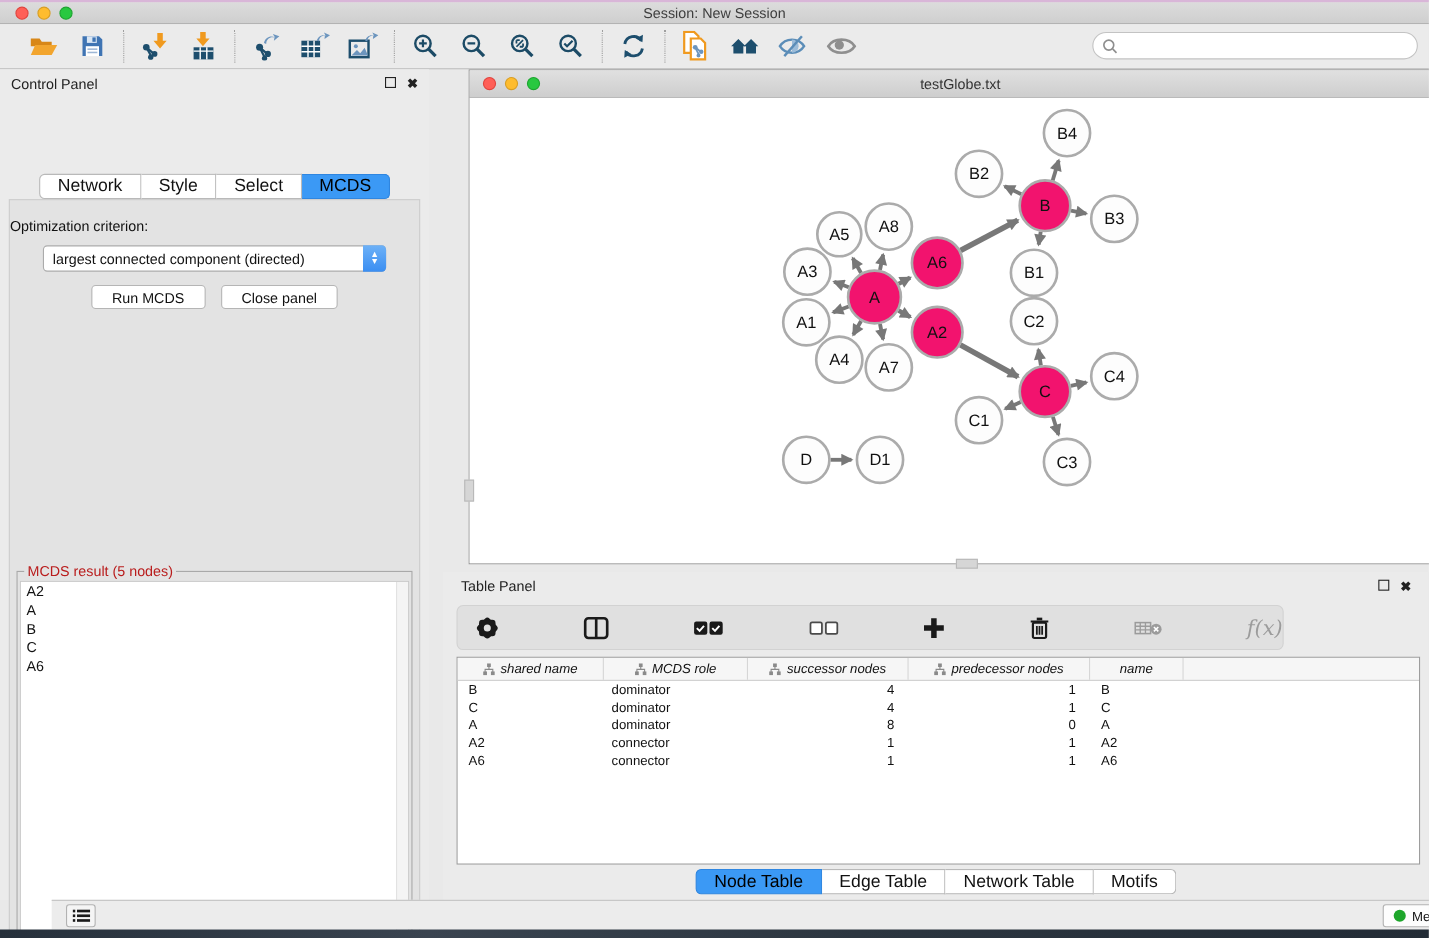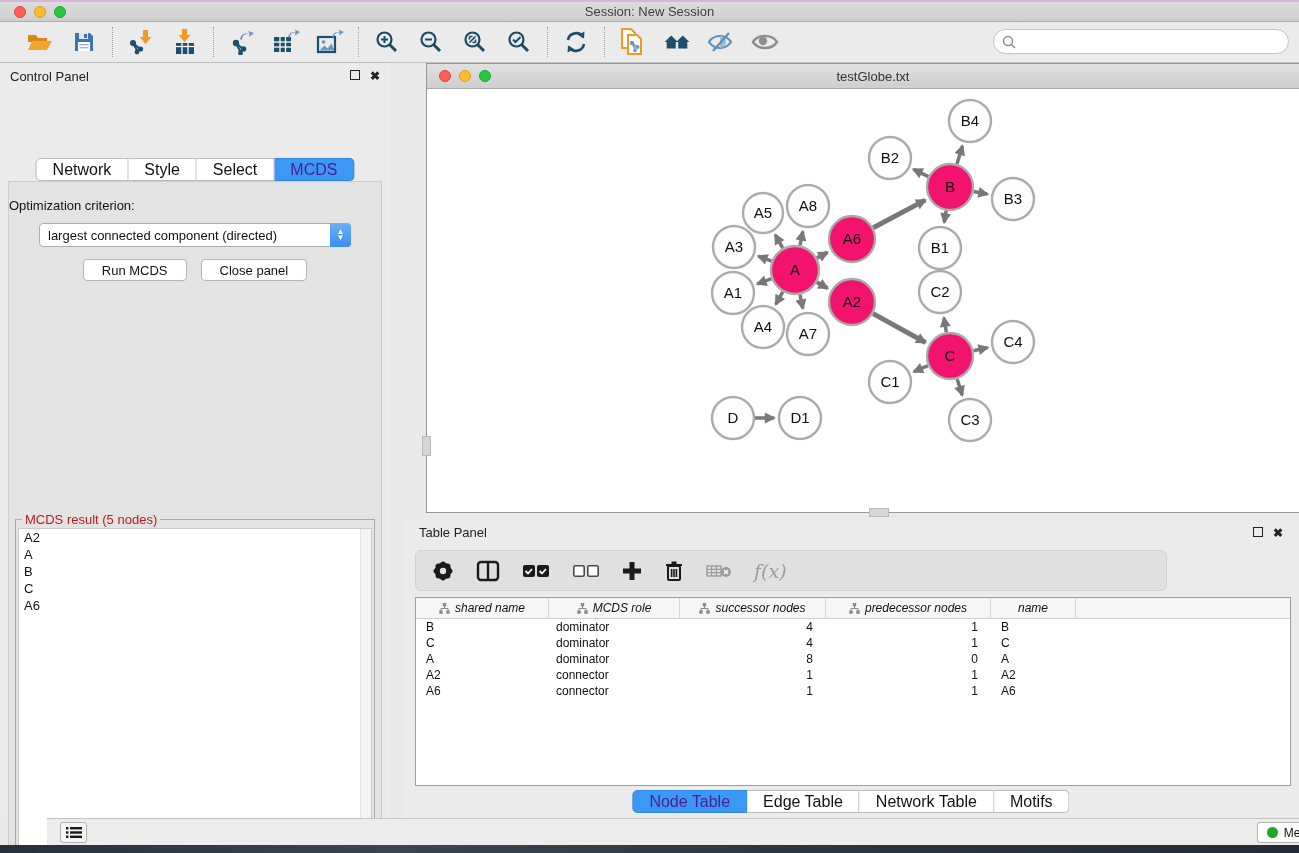--- a/index.html
+++ b/index.html
@@ -32,21 +32,21 @@
   .panel-head { height:26px; display:flex; align-items:center; padding:0 10px; }
   .panel-head .ptitle { font-size:13px; color:#222; flex:1; }
   .panel-icon { font-size:12px; color:#222; margin-left:10px; line-height:1; }
   .float-box { width:10px; height:10px; border:1.6px solid #222; display:inline-block; }
   .seg-tabs { position:absolute; left:50%; transform:translateX(-50%); display:flex; }
   .cp-tabs { top:95px; }
   .seg-tab { height:23px; padding:0 16px; background:#fff; border:1px solid #b9b9b9; border-left:none;
     font-size:16px; color:#111; display:flex; align-items:center; }
   .seg-tab:first-child { border-left:1px solid #b9b9b9; border-radius:5px 0 0 5px; }
   .seg-tab:last-child { border-radius:0 5px 5px 0; }
-  .seg-tab.active { background:#3b99f5; border-color:#2f86e0; color:#4c1d95; }
+  .seg-tab.active { background:#3b99f5; border-color:#2f86e0; color:#000000; }
   .cp-inner { position:absolute; left:8px; top:118px; width:374px; height:689px; background:#e3e3e3;
     border:1px solid #cdcdcd; }
   .opt-label { text-align:left; margin-top:16px; font-size:13px; color:#111; }
   .combo { position:relative; margin:10px auto 0; width:312px; height:24px; background:#fff;
     border:1px solid #ababab; border-radius:4px; display:flex; align-items:center; }
   .combo .val { flex:1; font-size:13px; color:#111; padding-left:8px; white-space:nowrap; overflow:hidden; }
   .combo .stepper { width:21px; height:24px; margin:-1px -1px -1px 0; background:linear-gradient(#6db1f7,#3a8ef2);
     border-radius:0 4px 4px 0; display:flex; flex-direction:column; align-items:center; justify-content:center; color:#fff; }
   .combo .stepper span { font-size:8px; line-height:6px; }
   .btn-row { display:flex; justify-content:center; gap:14px; margin-top:12px; }
@@ -69,21 +69,21 @@
   .grip { position:absolute; right:2px; bottom:2px; width:13px; height:13px;
     background:repeating-linear-gradient(135deg, transparent 0 3px, #b5b5b5 3px 4px); }
   .edge-handle-left { position:absolute; left:-5px; top:372px; width:9px; height:20px; background:#d6d6d6; border:1px solid #b9b9b9; }
   .edge-handle-bottom { position:absolute; left:442px; bottom:-5px; width:20px; height:9px; background:#d6d6d6; border:1px solid #b9b9b9; }
 
   
   .table-panel { position:absolute; left:403px; top:520px; width:896px; height:298px; background:#ebebeb; }
   .tp-head { height:25px; display:flex; align-items:center; padding:0 16px; }
   .tp-head .ptitle { font-size:13px; color:#222; flex:1; }
   .tp-toolbar { position:absolute; left:12px; top:30px; width:752px; height:41px; background:#e0e0e0;
-    border:1px solid #d2d2d2; border-radius:6px; display:flex; align-items:center; gap:22px; padding-left:16px; }
+    border:1px solid #d2d2d2; border-radius:6px; display:flex; align-items:center; gap:22px; padding-left:16px;justify-content:space-between; }
   .tp-tb-btn { display:flex; align-items:center; justify-content:center; }
   .fx { font-family:"DejaVu Serif", serif; font-style:italic; font-size:19px; color:#9b9b9b; }
   .data-table { position:absolute; left:12px; top:77px; width:876px; height:189px; background:#fff;
     border:1px solid #9d9d9d; overflow:hidden; }
   .thead { display:flex; height:21px; background:#f6f6f6; border-bottom:1px solid #cfcfcf;font-style:italic; }
   .th { display:flex; align-items:center; justify-content:center; gap:5px; font-size:12px; color:#111;
     border-right:1px solid #d6d6d6; }
   .tbody .tr { display:flex; height:16px; align-items:center; }
   .td { font-size:12px; color:#111; white-space:nowrap; }
   .c0 { width:133px; } .c1 { width:131px; } .c2 { width:146px; } .c3 { width:165px; } .c4 { width:85px; }

